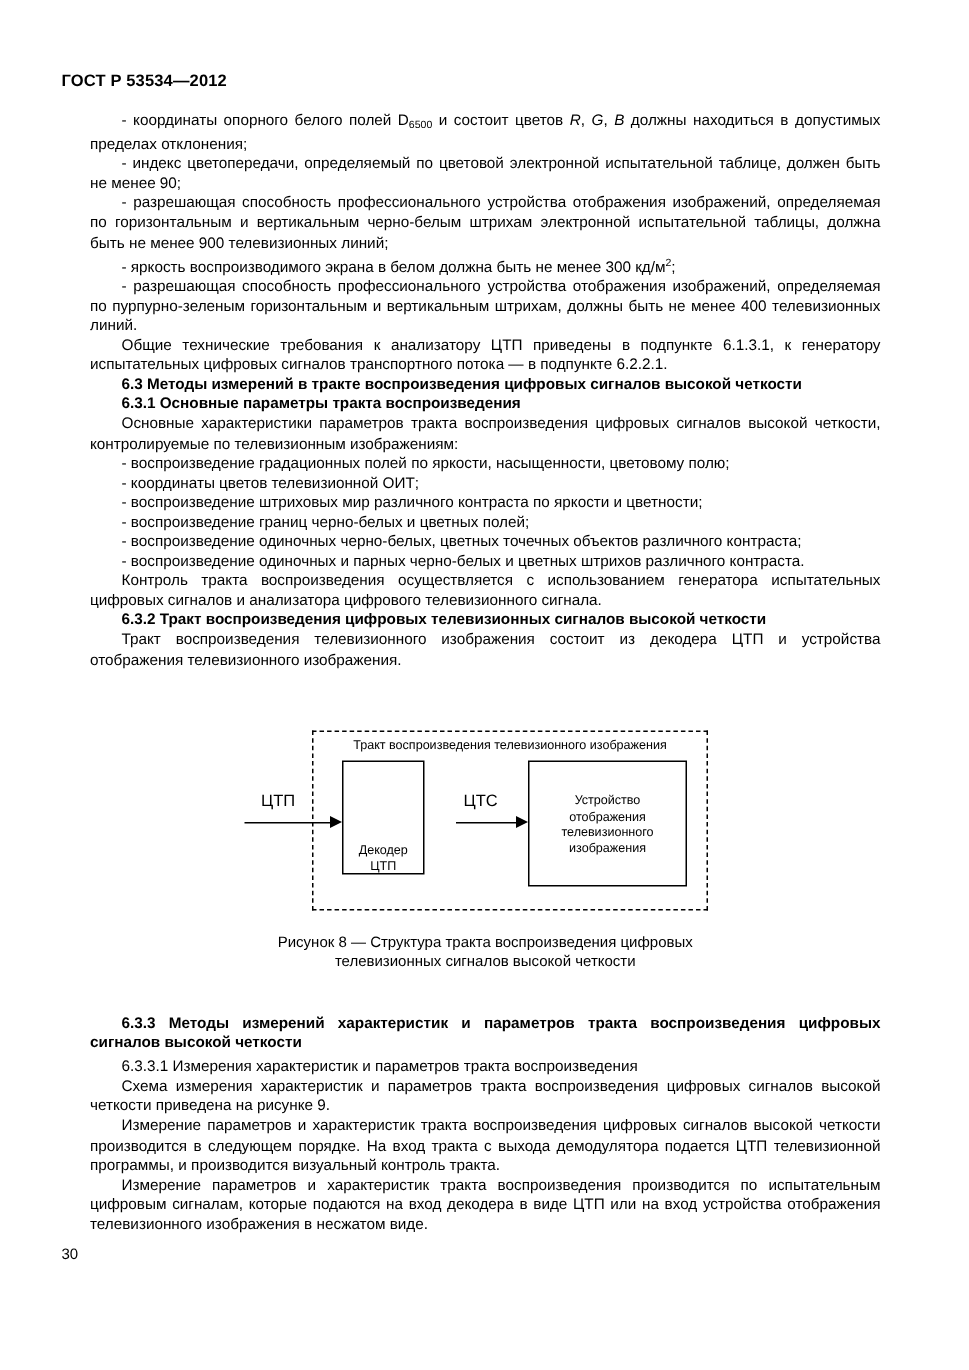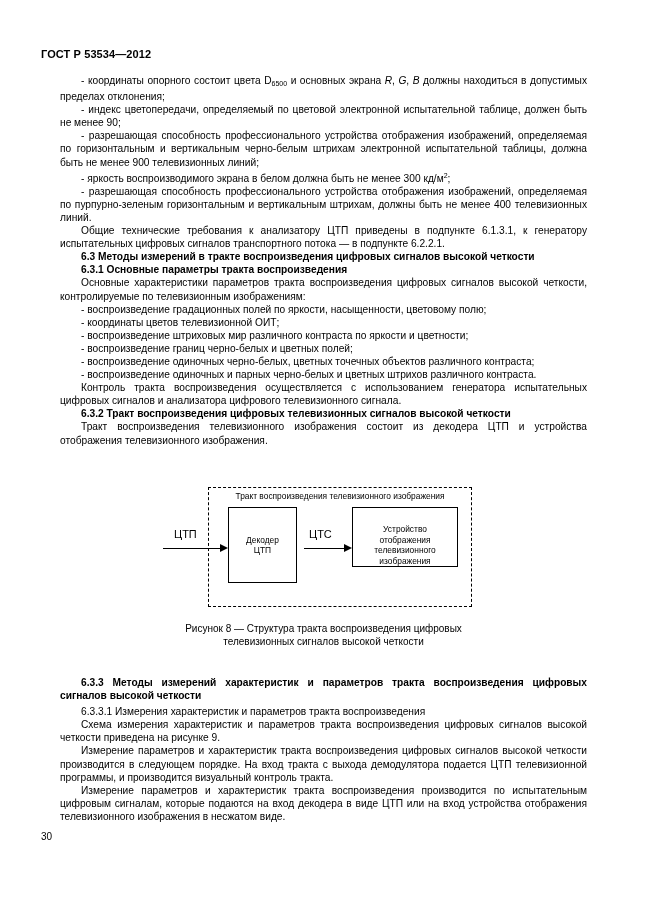--- a/index.html
+++ b/index.html
@@ -105,29 +105,29 @@
     display: flex;
     align-items: center;
     justify-content: center;
     text-align: center;
     font-size: 8.4px;
     line-height: 10.5px;
   }
   .blk-decoder {
     left: 228px;
     top: 35px;
-    width: 69px;
+    width: 55px;
     height: 76px;
+    align-items: flex-end;
   }
   .blk-display {
     left: 352px;
     top: 35px;
     width: 106px;
-    height: 60px;
-    align-items: flex-end;
+    height: 84px;
   }
 
   
   .arrow-line {
     position: absolute;
     height: 1.4px;
     background: #000;
   }
   .arrow-head {
     position: absolute;
@@ -181,21 +181,21 @@
 </style>
 </head>
 <body>
 
 <div class="page">
 
   <div class="doc-header">ГОСТ Р 53534—2012</div>
 
   <div class="content">
 
-    <p class="ind"><span>- координаты опорного состоит цвета D</span><sub>6500</sub><span>  и основных экрана </span><span class="it">R</span><span>, </span><span class="it">G</span><span>, </span><span class="it">B</span><span> должны находиться в допустимых пределах отклонения;</span></p>
+    <p class="ind"><span>- координаты опорного белого полей D</span><sub>6500</sub><span>  и состоит цветов </span><span class="it">R</span><span>, </span><span class="it">G</span><span>, </span><span class="it">B</span><span> должны находиться в допустимых пределах отклонения;</span></p>
 
     <p class="ind">- индекс цветопередачи, определяемый по цветовой электронной испытательной таблице, должен быть не менее 90;</p>
 
     <p class="ind">- разрешающая способность профессионального устройства отображения изображений, определяемая по горизонтальным и вертикальным черно-белым штрихам электронной испытательной таблицы, должна быть не менее 900  телевизионных линий;</p>
 
     <p class="ind"><span>- яркость воспроизводимого экрана в белом должна быть не менее 300 кд/м</span><sup>2</sup><span>;</span></p>
 
     <p class="ind">- разрешающая способность профессионального устройства отображения изображений, определяемая по пурпурно-зеленым горизонтальным и вертикальным штрихам, должны быть не менее 400 телевизионных линий.</p>
 
     <p class="ind">Общие технические требования к анализатору ЦТП приведены в подпункте 6.1.3.1, к генератору испытательных цифровых сигналов  транспортного потока — в подпункте 6.2.2.1.</p>

